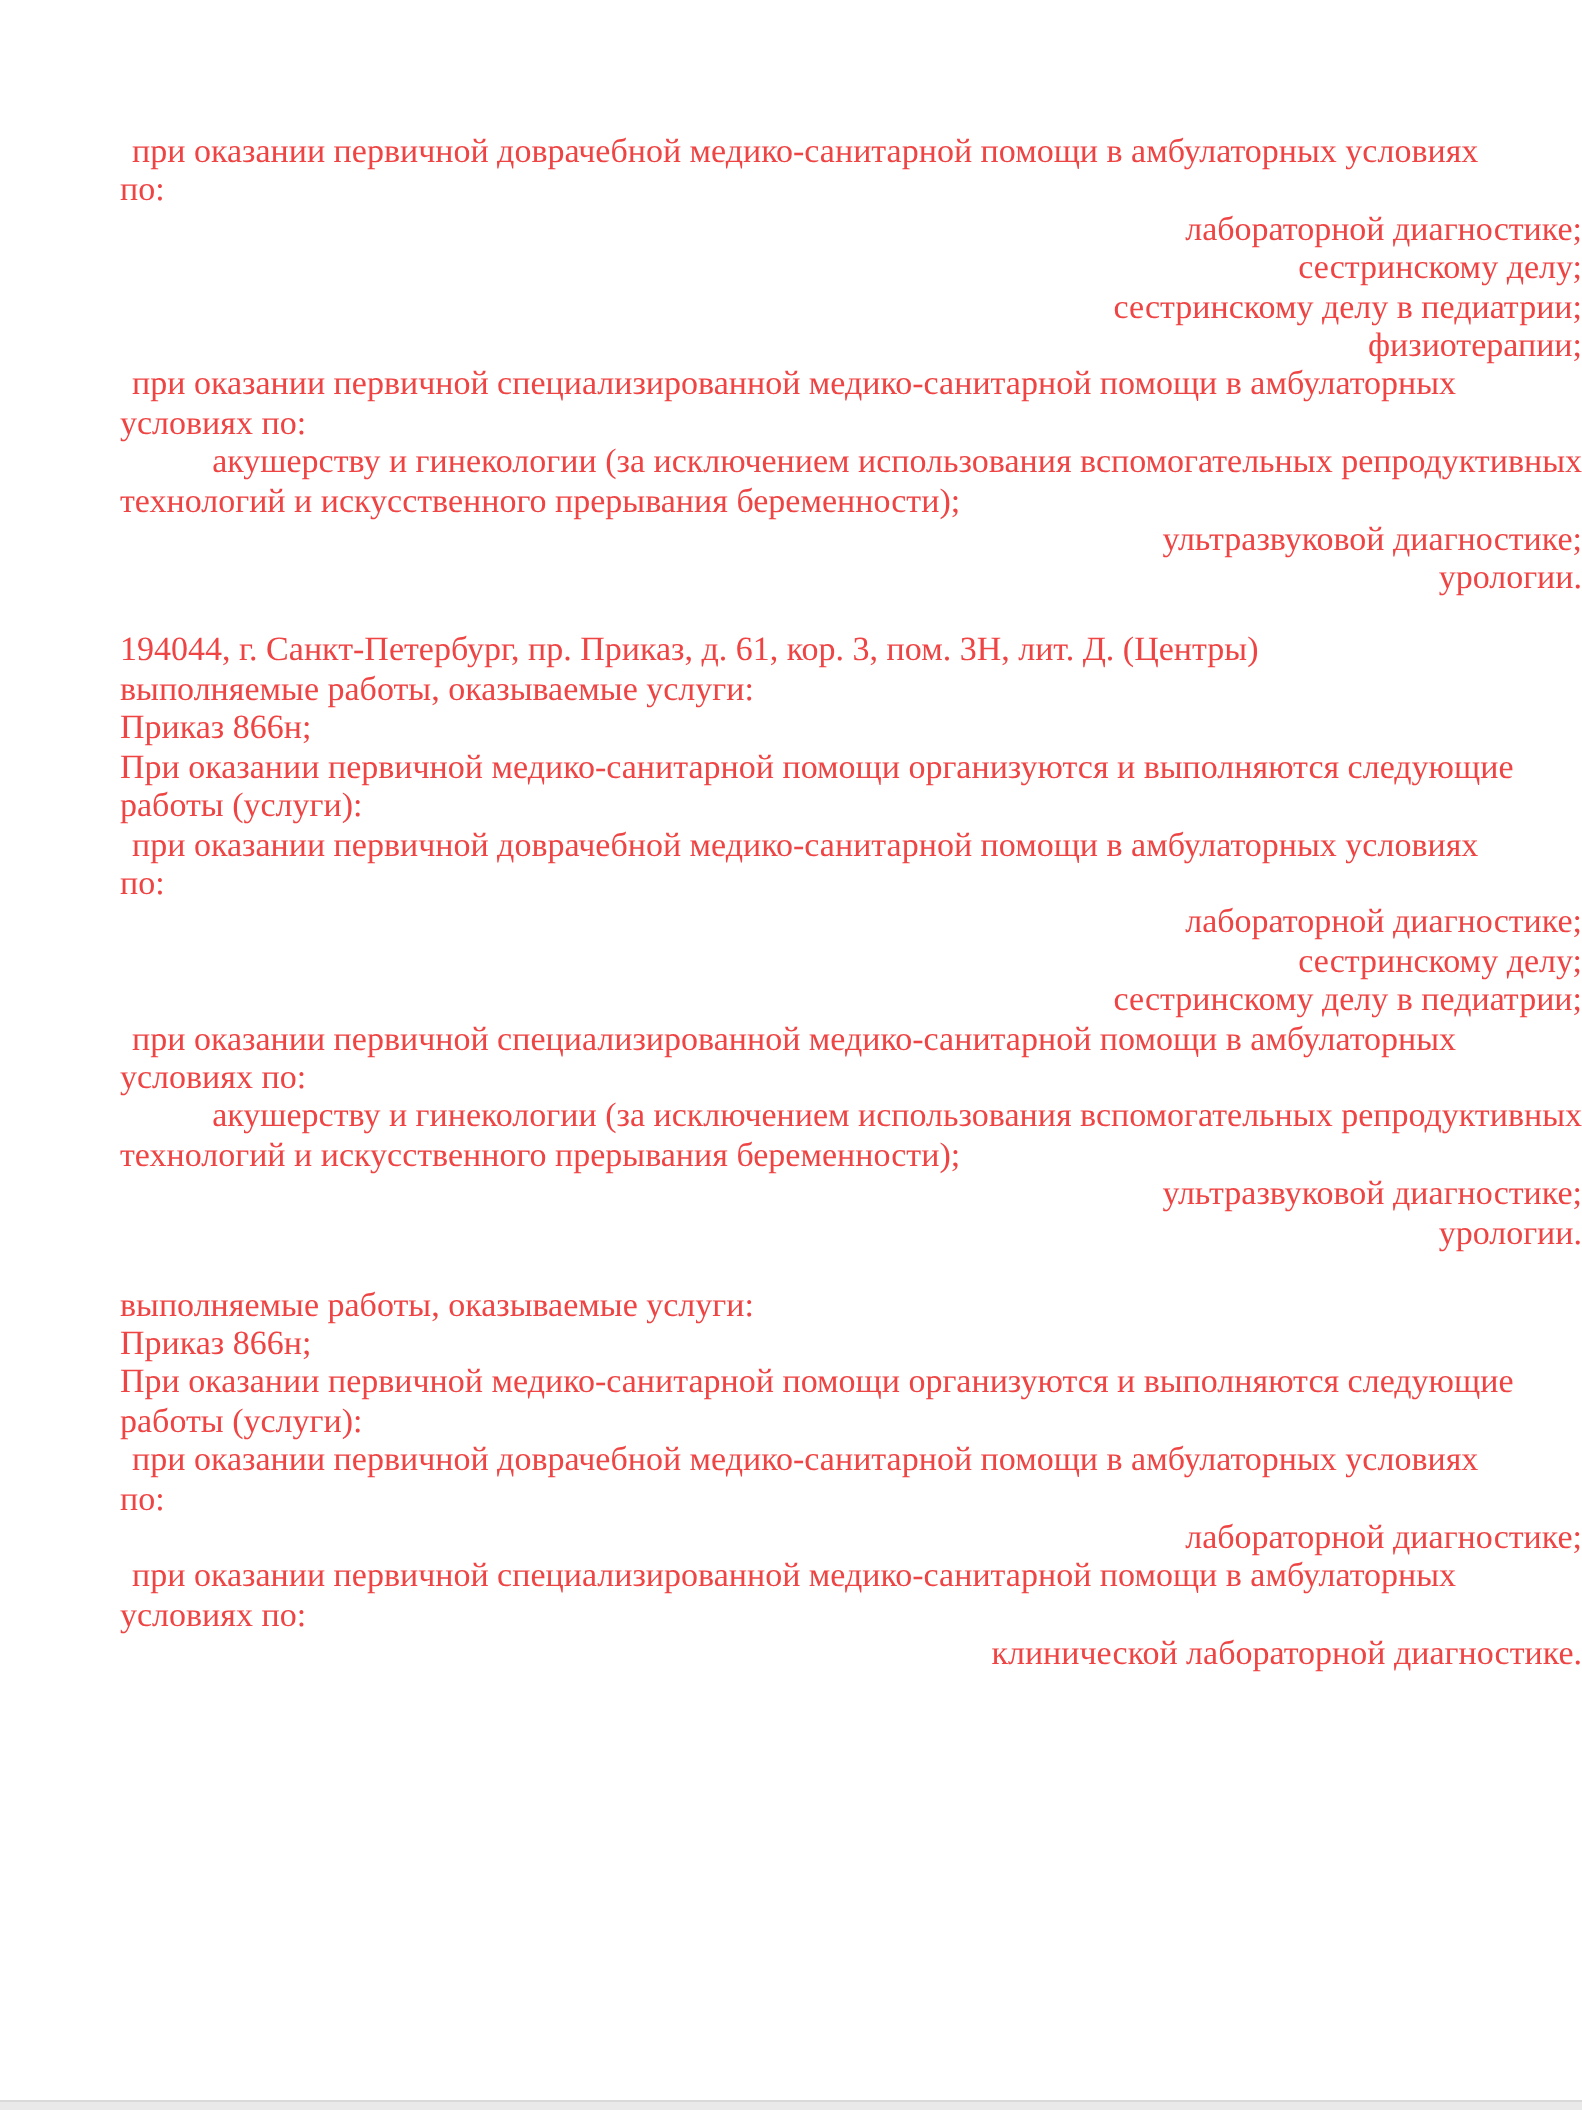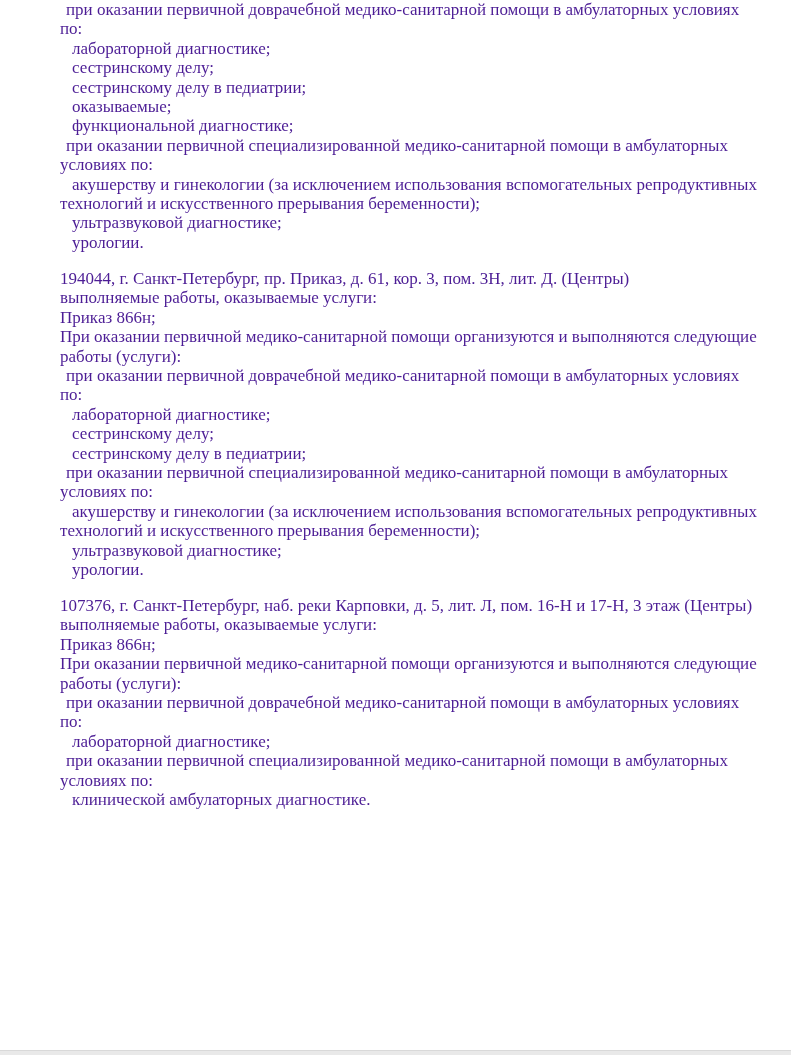--- a/index.html
+++ b/index.html
@@ -9,31 +9,32 @@
   }
   .page {
     position: relative;
     width: 791px;
     height: 1055px;
     background: #ffffff;
     overflow: hidden;
     font-family: "Liberation Serif", "DejaVu Serif", serif;
     font-size: 17px;
     line-height: 19.4px;
-    color: #4c1d95;
+    color: #ef4444;
     box-sizing: border-box;
+    padding-top: 66px;
   }
   .block { margin: 0 0 16.6px 0; }
   .block:last-of-type { margin-bottom: 0; }
   .ln {
     white-space: pre;
     padding-left: 60px;
   }
   .ln.hang { padding-left: 66px; }
-  .ln.item { padding-left: 72px; }
+  .ln.item { padding-left: 72px; text-align: right; }
   .bottom-divider {
     position: absolute;
     left: 0;
     right: 0;
     bottom: 0;
     height: 4px;
     background: #e9e9e9;
     border-top: 1px solid #d9d9d9;
   }
 </style>
@@ -41,22 +42,21 @@
 <body>
 
 <div class="page">
 
   <div class="block">
     <div class="ln hang">при оказании первичной доврачебной медико-санитарной помощи в амбулаторных условиях</div>
     <div class="ln body">по:</div>
     <div class="ln item">лабораторной диагностике;</div>
     <div class="ln item">сестринскому делу;</div>
     <div class="ln item">сестринскому делу в педиатрии;</div>
-    <div class="ln item">оказываемые;</div>
-    <div class="ln item">функциональной диагностике;</div>
+    <div class="ln item">физиотерапии;</div>
     <div class="ln hang">при оказании первичной специализированной медико-санитарной помощи в амбулаторных</div>
     <div class="ln body">условиях по:</div>
     <div class="ln item">акушерству и гинекологии (за исключением использования вспомогательных репродуктивных</div>
     <div class="ln body">технологий и искусственного прерывания беременности);</div>
     <div class="ln item">ультразвуковой диагностике;</div>
     <div class="ln item">урологии.</div>
   </div>
 
   <div class="block">
     <div class="ln body">194044, г. Санкт-Петербург, пр. Приказ, д. 61, кор. 3, пом. 3Н, лит. Д. (Центры)</div>
@@ -71,28 +71,27 @@
     <div class="ln item">сестринскому делу в педиатрии;</div>
     <div class="ln hang">при оказании первичной специализированной медико-санитарной помощи в амбулаторных</div>
     <div class="ln body">условиях по:</div>
     <div class="ln item">акушерству и гинекологии (за исключением использования вспомогательных репродуктивных</div>
     <div class="ln body">технологий и искусственного прерывания беременности);</div>
     <div class="ln item">ультразвуковой диагностике;</div>
     <div class="ln item">урологии.</div>
   </div>
 
   <div class="block">
-    <div class="ln body">107376, г. Санкт-Петербург, наб. реки Карповки, д. 5, лит. Л, пом. 16-Н и 17-Н, 3 этаж (Центры)</div>
     <div class="ln body">выполняемые работы, оказываемые услуги:</div>
     <div class="ln body">Приказ 866н;</div>
     <div class="ln body">При оказании первичной медико-санитарной помощи организуются и выполняются следующие</div>
     <div class="ln body">работы (услуги):</div>
     <div class="ln hang">при оказании первичной доврачебной медико-санитарной помощи в амбулаторных условиях</div>
     <div class="ln body">по:</div>
     <div class="ln item">лабораторной диагностике;</div>
     <div class="ln hang">при оказании первичной специализированной медико-санитарной помощи в амбулаторных</div>
     <div class="ln body">условиях по:</div>
-    <div class="ln item">клинической амбулаторных диагностике.</div>
+    <div class="ln item">клинической лабораторной диагностике.</div>
   </div>
 
 
   <div class="bottom-divider"></div>
 </div>
 
 </body></html>

